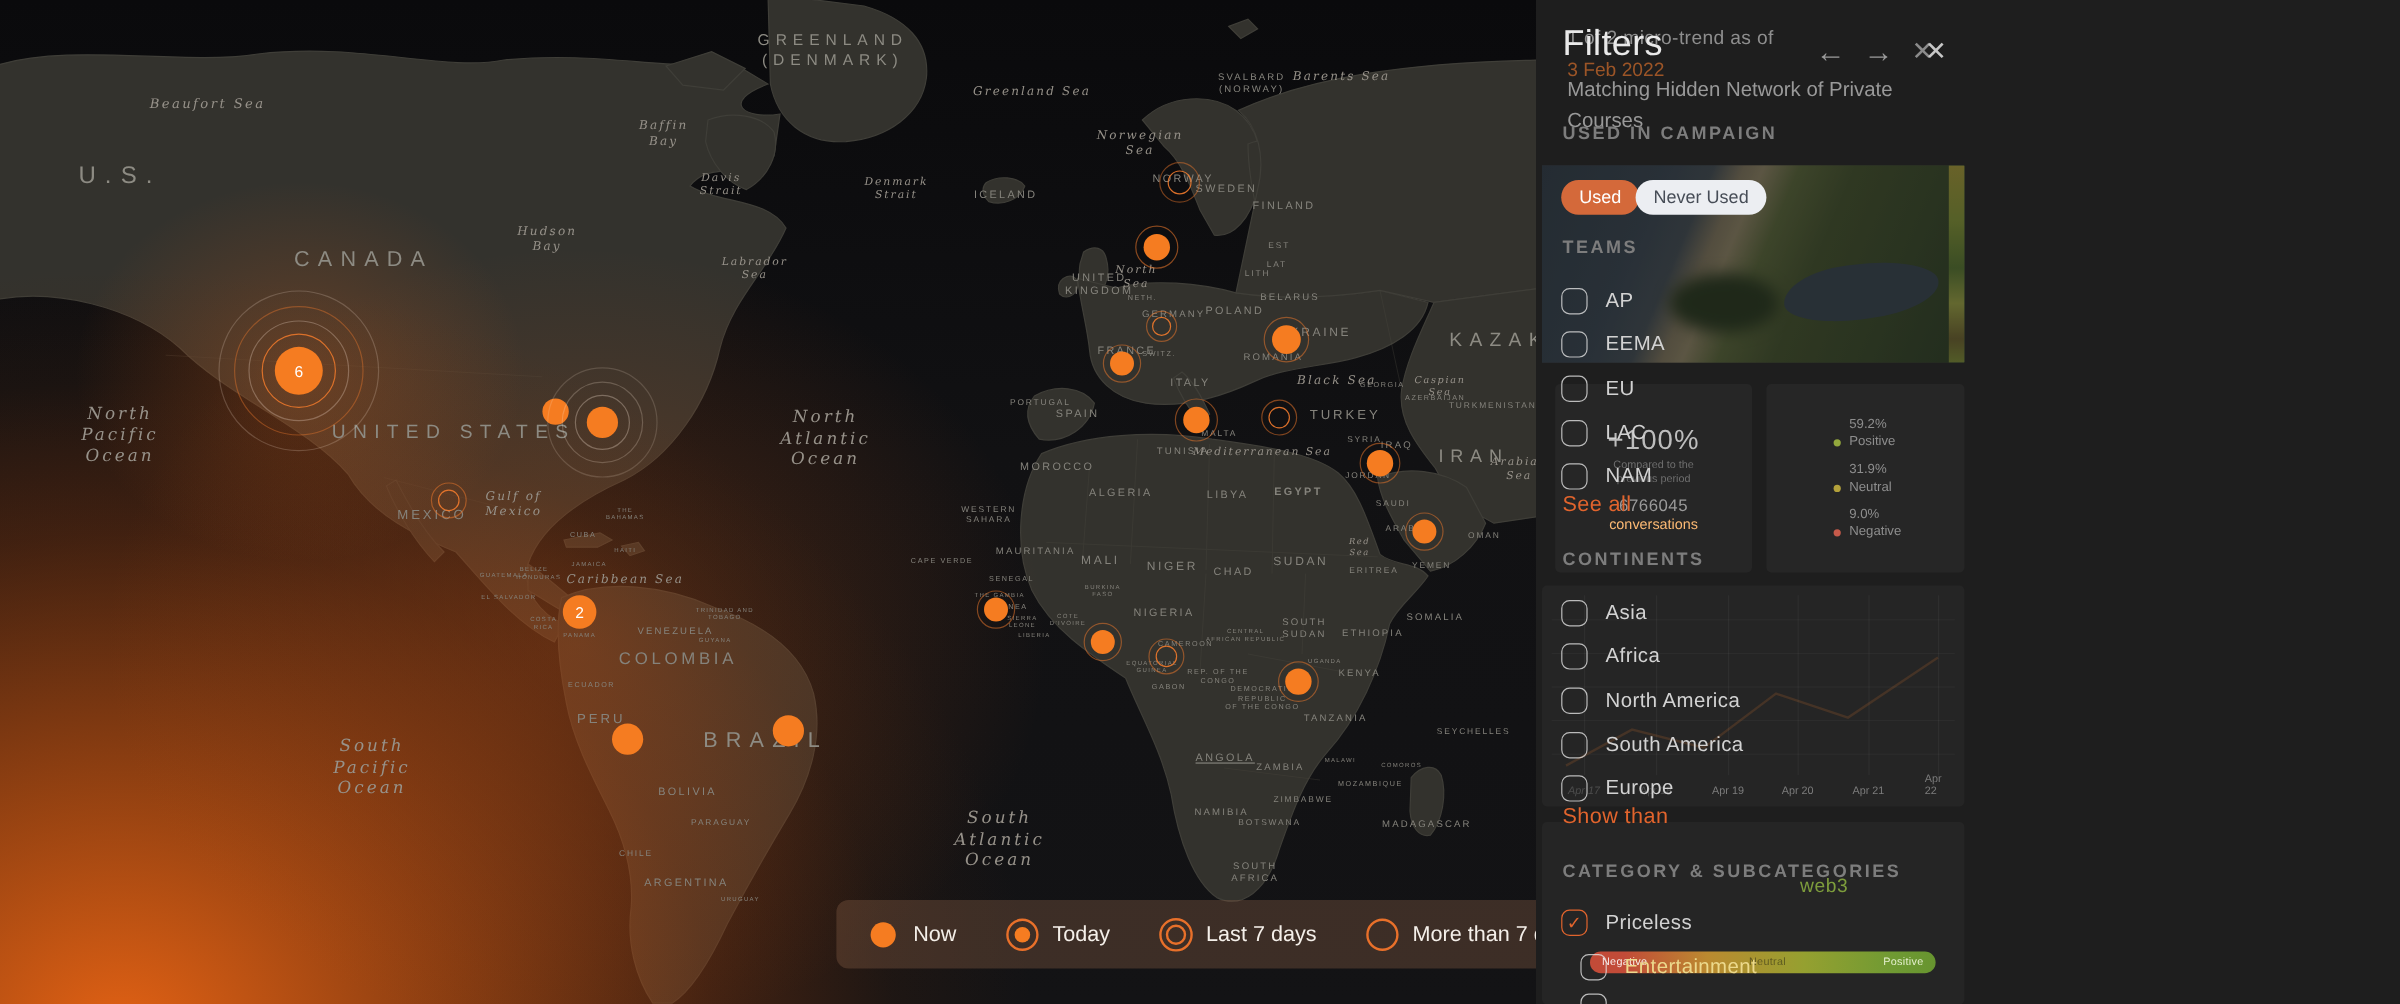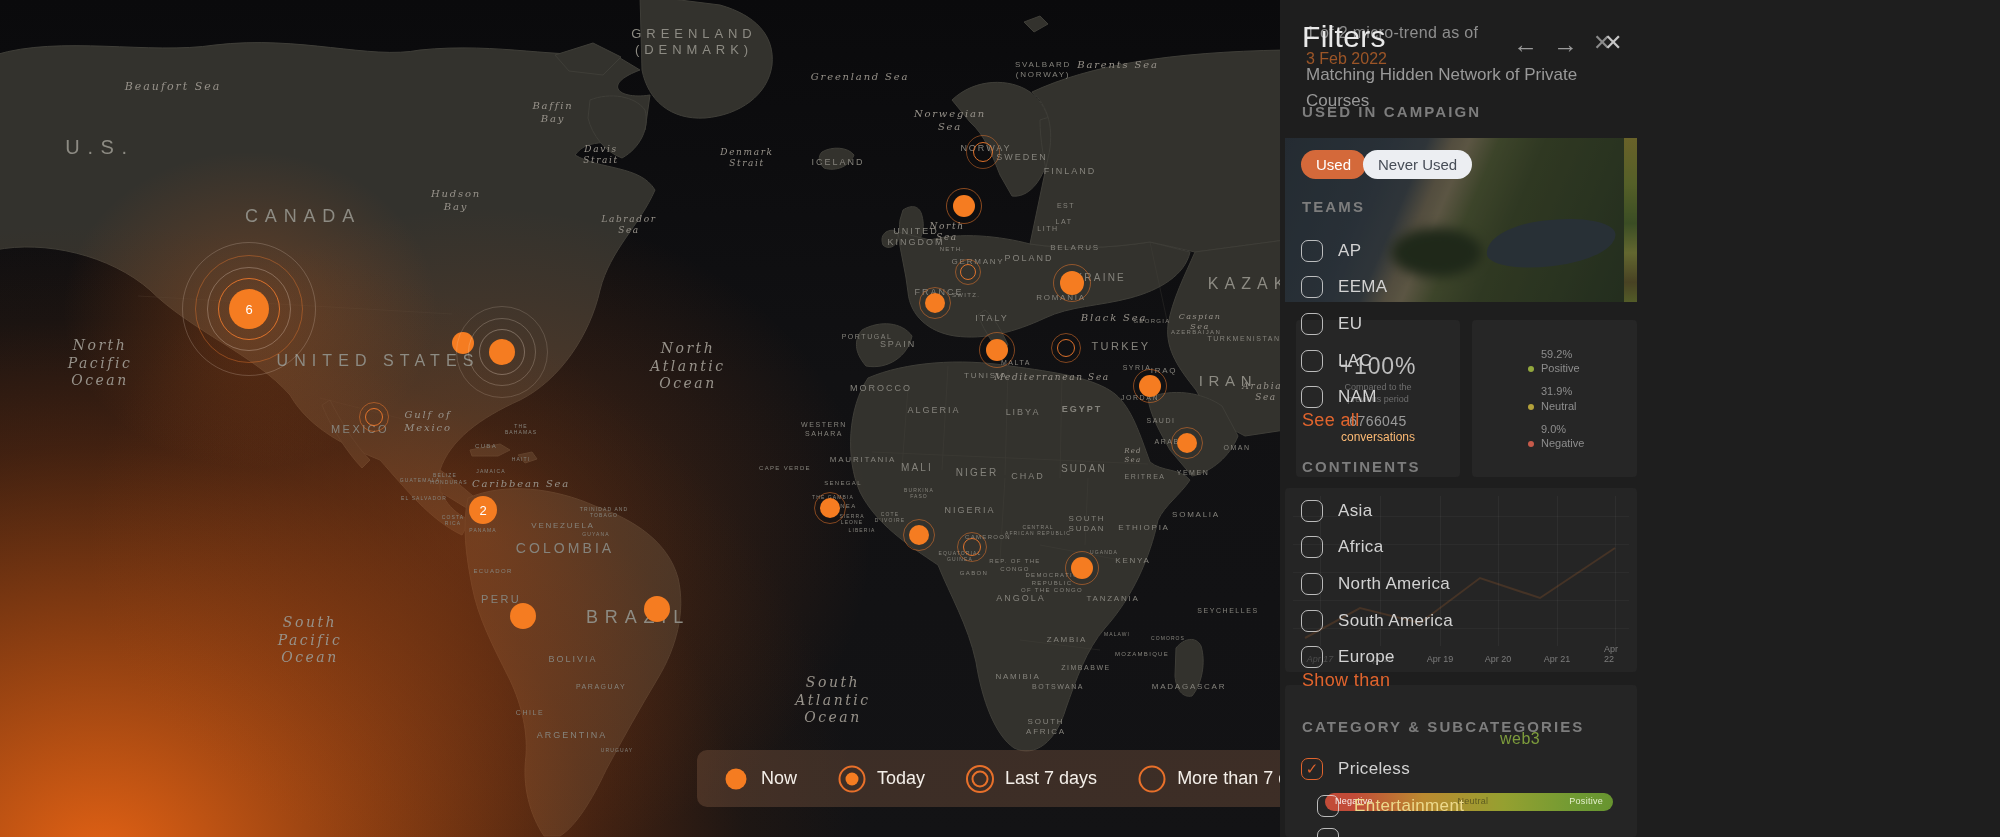--- a/index.html
+++ b/index.html
@@ -238,21 +238,21 @@
         <div class="map-label lbl-country" style="left: 960px; top: 556px; font-size: 5px;">EQUATORIAL
 GUINEA</div>
         <div class="map-label lbl-country" style="left: 1015px; top: 565px; font-size: 6px;">REP. OF THE
 CONGO</div>
         <div class="map-label lbl-country" style="left: 974px; top: 574px; font-size: 6px;">GABON</div>
         <div class="map-label lbl-country" style="left: 1052px; top: 583px; font-size: 6px;">DEMOCRATIC
 REPUBLIC
 OF THE CONGO</div>
         <div class="map-label lbl-country" style="left: 1113px; top: 599px; font-size: 8px;">TANZANIA</div>
         <div class="map-label lbl-country" style="left: 1228px; top: 611px; font-size: 7px;">SEYCHELLES</div>
-        <div class="map-label lbl-country" style="left: 1021px; top: 599px; font-size: 9px;">ANGOLA</div>
+        <div class="map-label lbl-country" style="left: 1021px; top: 632px; font-size: 9px; text-decoration: underline;">ANGOLA</div>
         <div class="map-label lbl-country" style="left: 1067px; top: 640px; font-size: 8px;">ZAMBIA</div>
         <div class="map-label lbl-country" style="left: 1117px; top: 634px; font-size: 5px;">MALAWI</div>
         <div class="map-label lbl-country" style="left: 1168px; top: 638px; font-size: 5px;">COMOROS</div>
         <div class="map-label lbl-country" style="left: 1086px; top: 668px; font-size: 7px;">ZIMBABWE</div>
         <div class="map-label lbl-country" style="left: 1142px; top: 655px; font-size: 6px;">MOZAMBIQUE</div>
         <div class="map-label lbl-country" style="left: 1018px; top: 677px; font-size: 8px;">NAMIBIA</div>
         <div class="map-label lbl-country" style="left: 1058px; top: 687px; font-size: 7px;">BOTSWANA</div>
         <div class="map-label lbl-country" style="left: 1189px; top: 687px; font-size: 8px;">MADAGASCAR</div>
         <div class="map-label lbl-country" style="left: 1046px; top: 727px; font-size: 8px;">SOUTH
 AFRICA</div>

